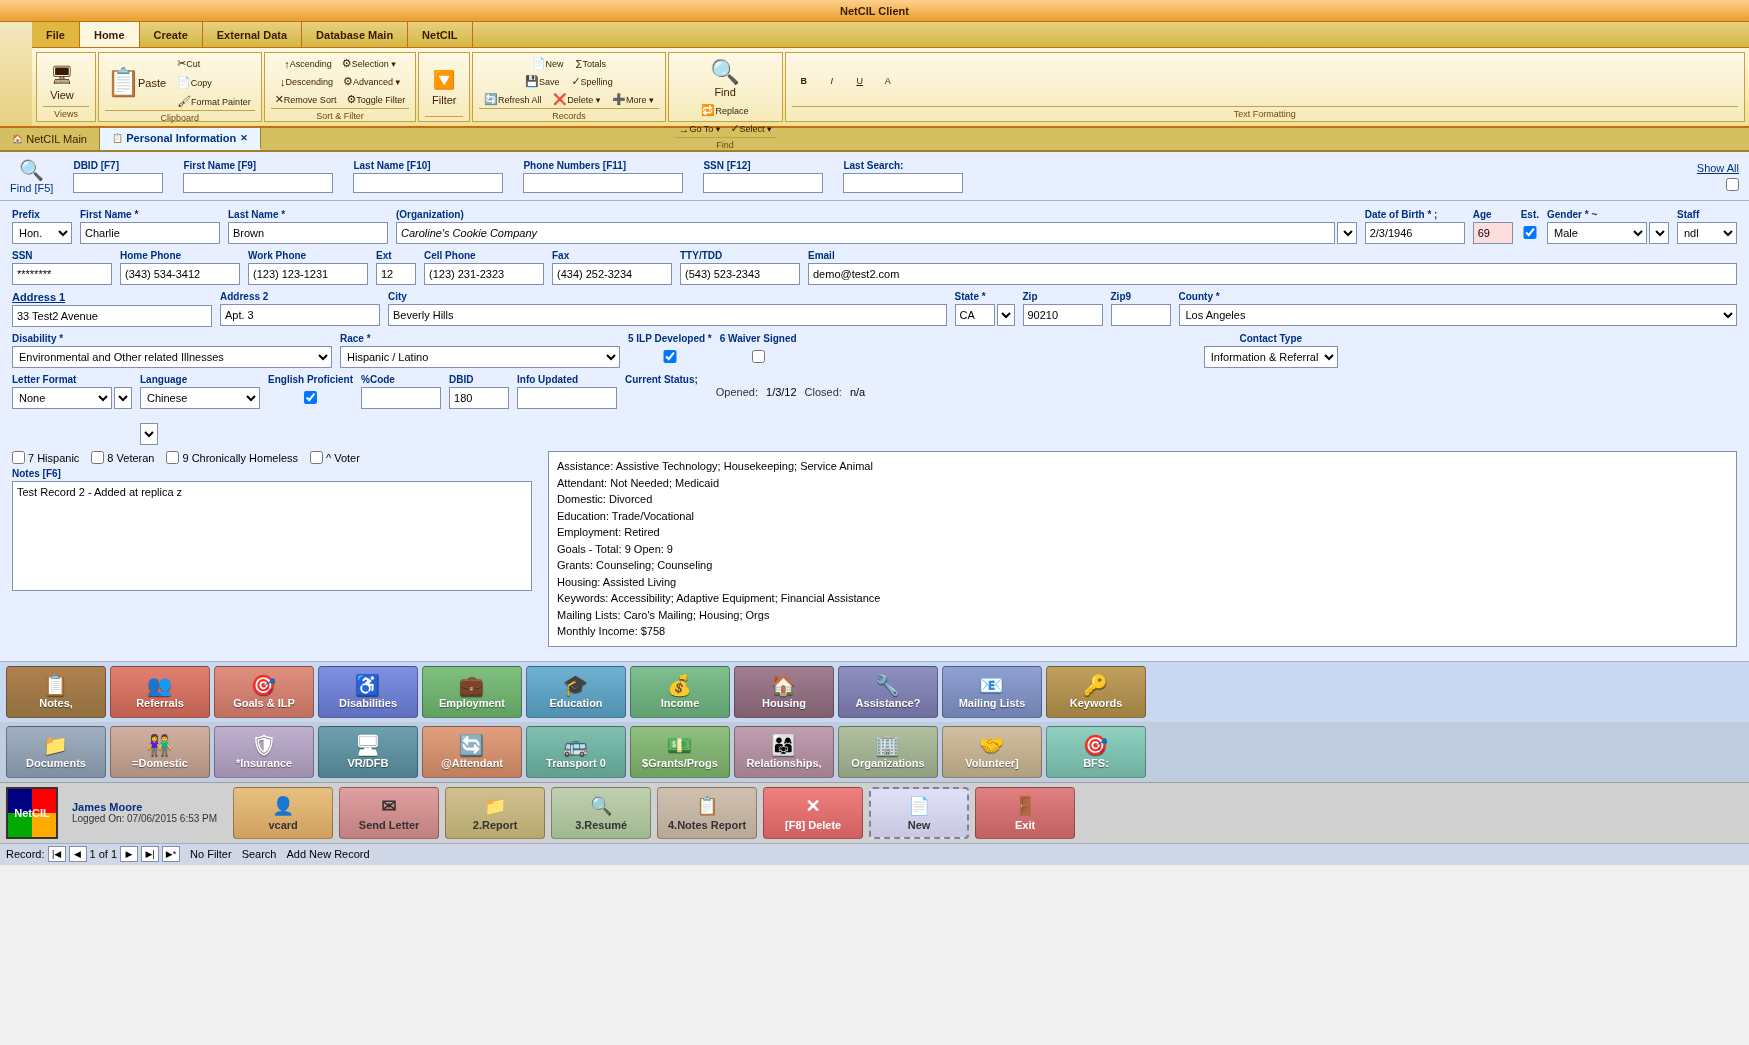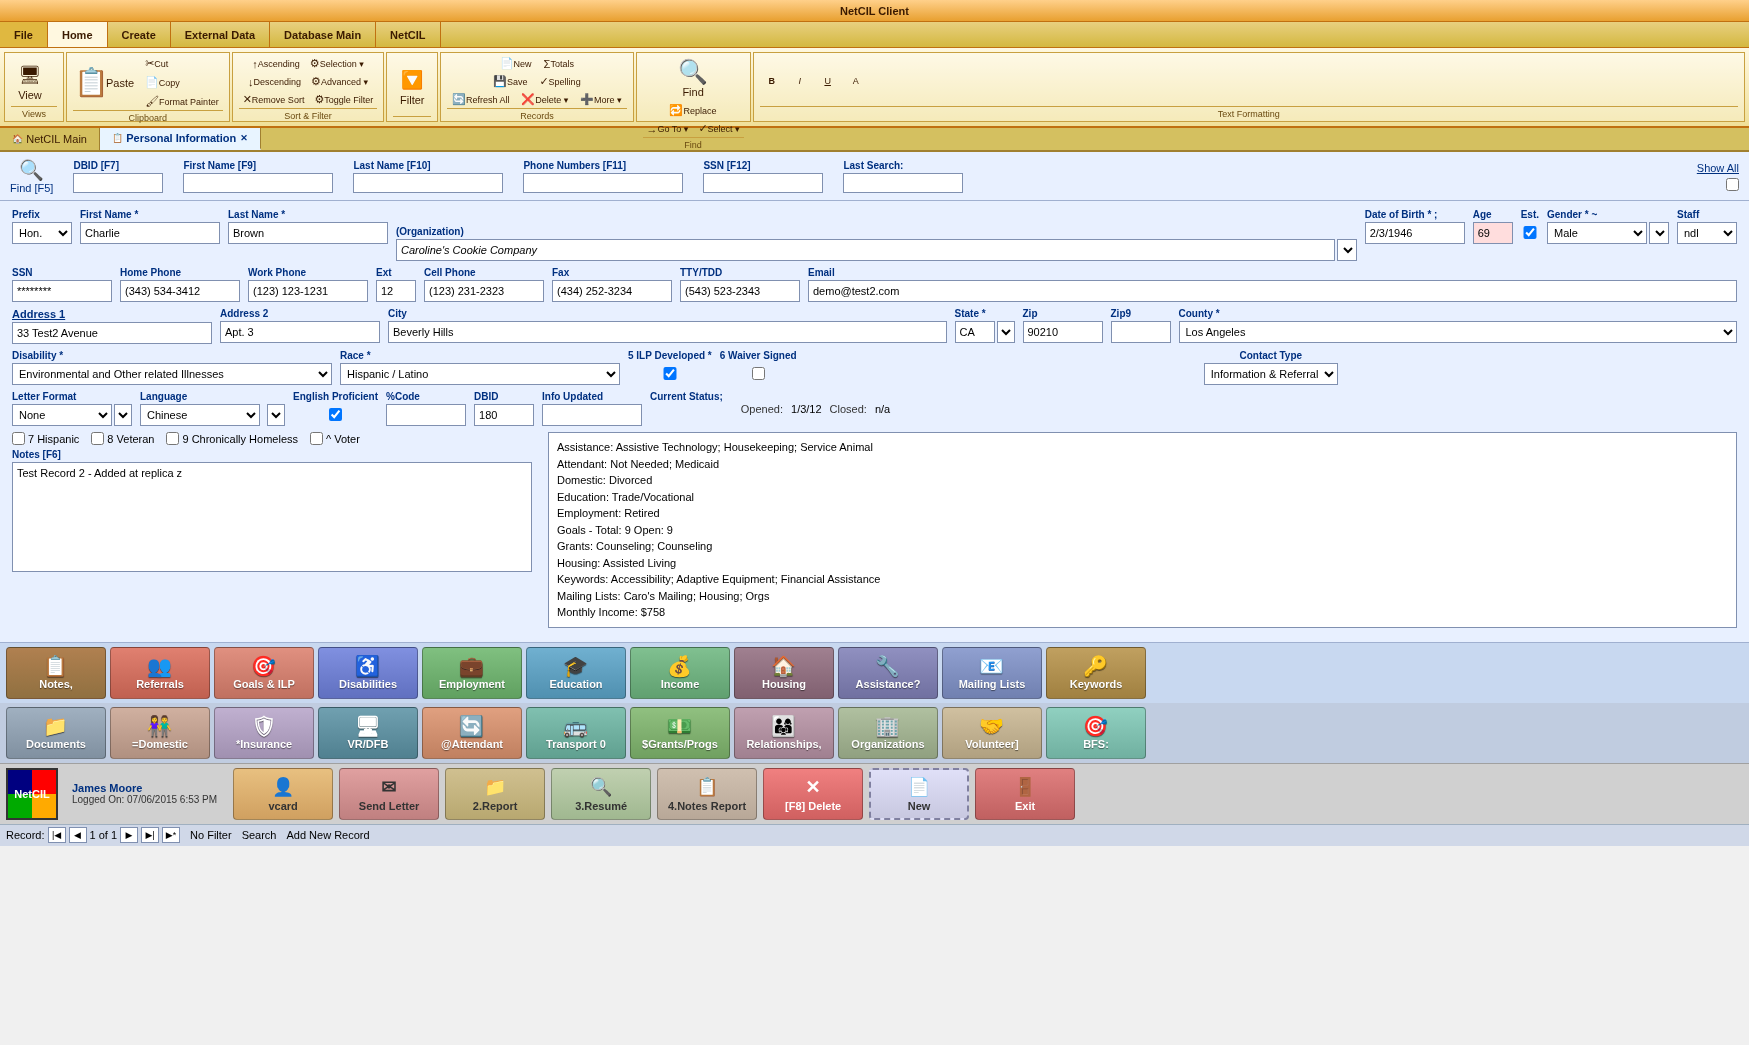--- a/index.html
+++ b/index.html
@@ -15,20 +15,21 @@
       font-size: 12px;
       font-weight: bold;
       color: #3a1a00;
       border-bottom: 1px solid #c07010;
     }
 
     
     .ribbon {
       background: linear-gradient(to bottom, #f5e8c0, #e8d080);
       border-bottom: 2px solid #c07010;
+      padding-left: 32px;
     }
 
     .ribbon-tabs {
       display: flex;
       height: 26px;
       background: linear-gradient(to bottom, #e8d080, #d4b840);
       border-bottom: 1px solid #c07010;
     }
 
     .ribbon-tab {
@@ -643,21 +644,21 @@
       </select>
     </div>
     <div class="form-field">
       <label>First Name *</label>
       <input type="text" class="w140" value="Charlie" style="">
     </div>
     <div class="form-field">
       <label>Last Name *</label>
       <input type="text" class="w160" value="Brown" style="">
     </div>
-    <div class="form-field" style="flex:1;margin-top:17px;">
+    <div class="form-field" style="flex:1;">
       <label>(Organization)</label>
       <div style="display:flex;gap:2px;">
         <input type="text" style="flex: 1 1 0%; font-style: italic;" value="Caroline's Cookie Company">
         <select style="width:20px;height:22px;"><option>▾</option></select>
       </div>
     </div>
     <div class="form-field">
       <label>Date of Birth * ;</label>
       <input type="text" class="w100" value="2/3/1946" style="">
     </div>
@@ -799,21 +800,21 @@
       <label>Letter Format</label>
       <div style="display:flex;gap:2px;">
         <select class="w100">
           <option>None</option>
         </select>
         <select style="width:18px;height:22px;"><option>▾</option></select>
       </div>
     </div>
     <div class="form-field">
       <label>Language</label>
-      <div style="display:flex;gap:7px;">
+      <div style="display:flex;gap:14px;flex-direction:column;">
         <select class="w120">
           <option>Chinese</option>
         </select>
         <select style="width:18px;height:22px;"><option>▾</option></select>
       </div>
     </div>
     <div class="form-field">
       <label>English Proficient</label>
       <input type="checkbox" checked="" style="">
     </div>

